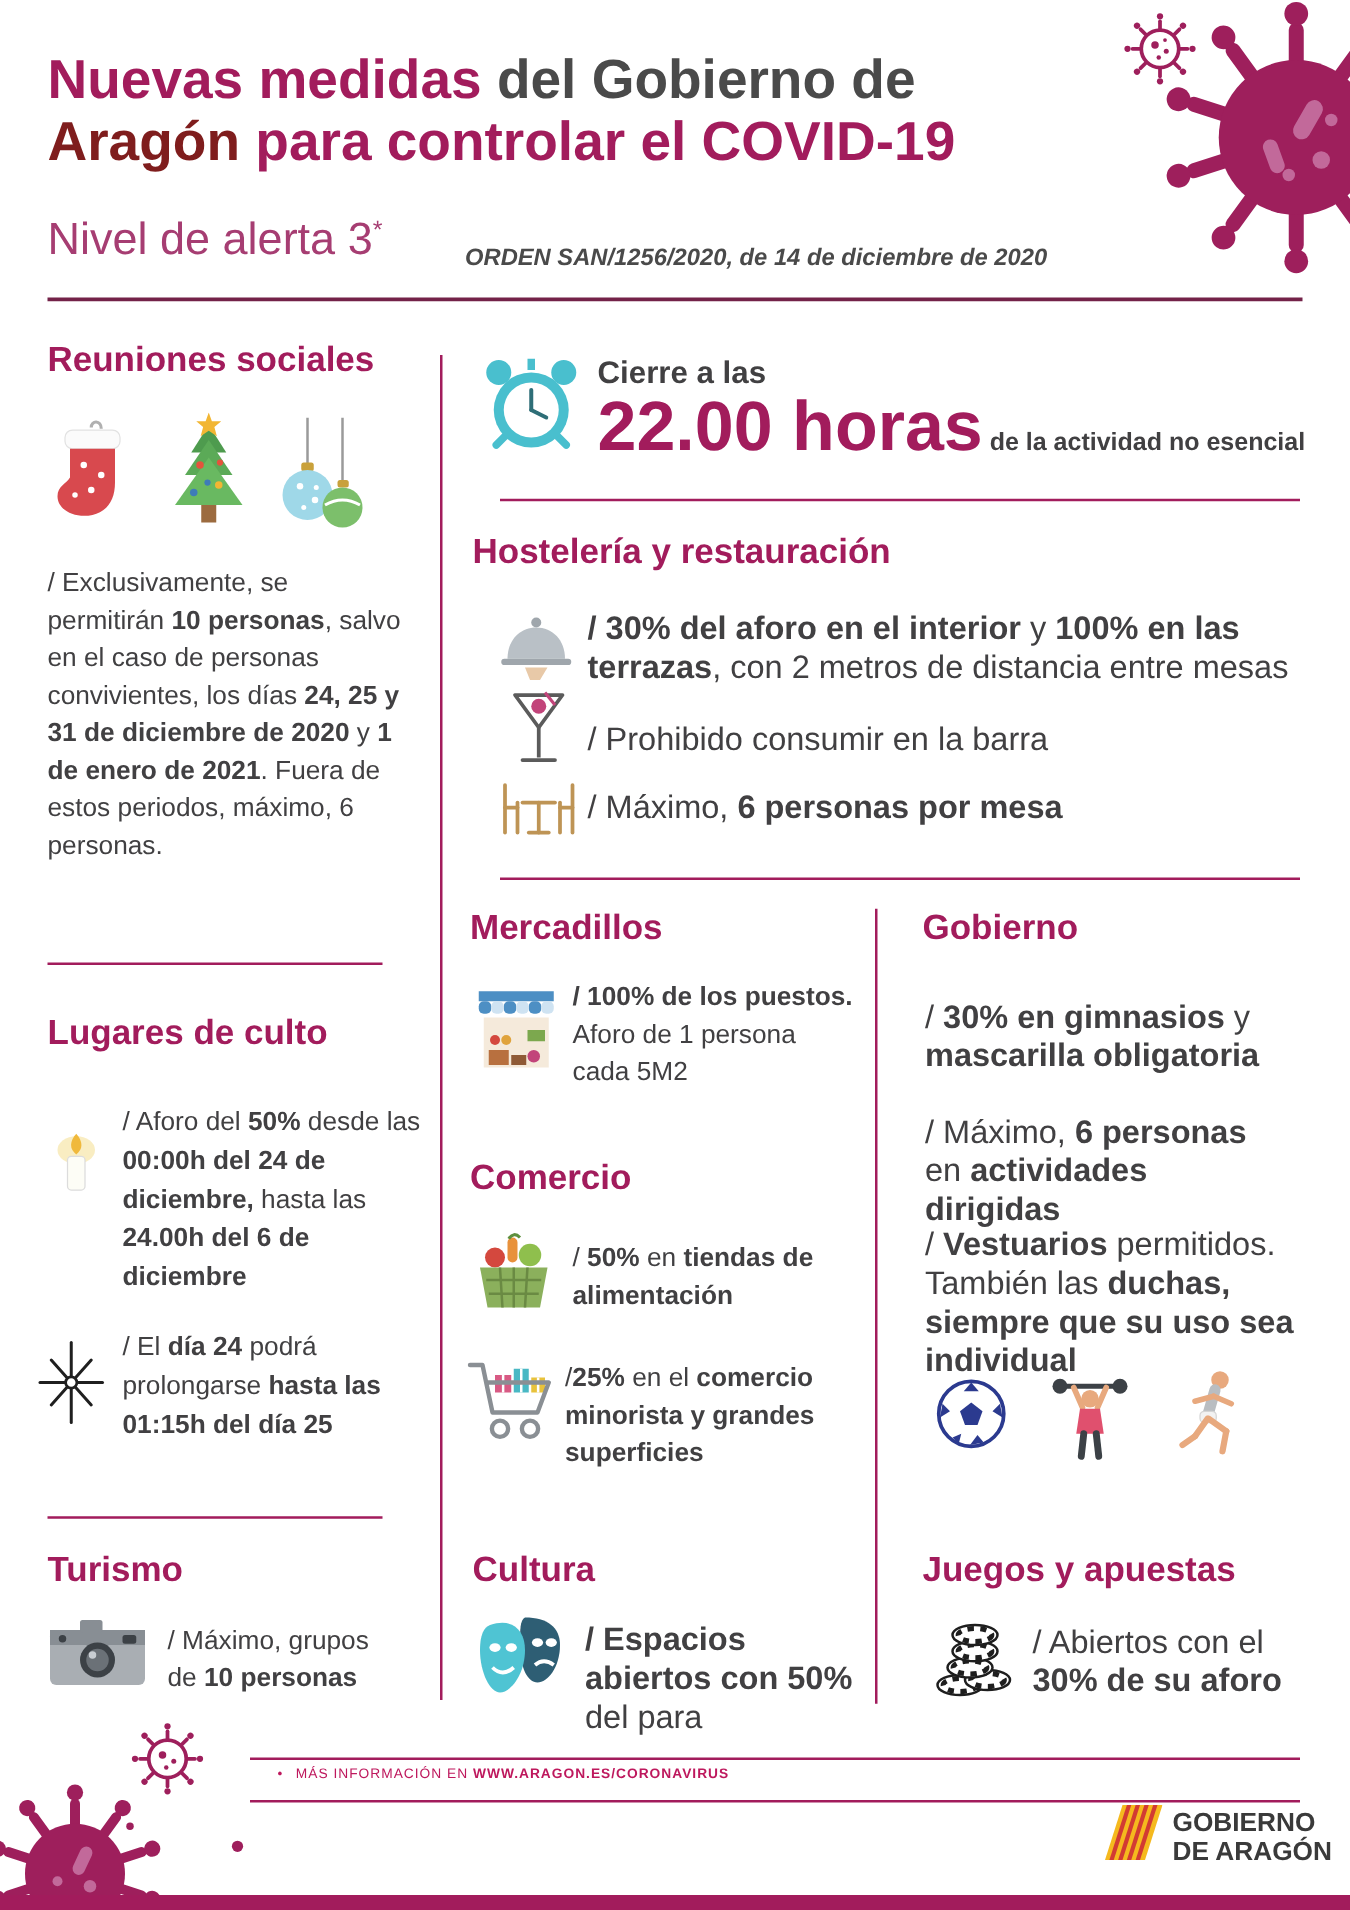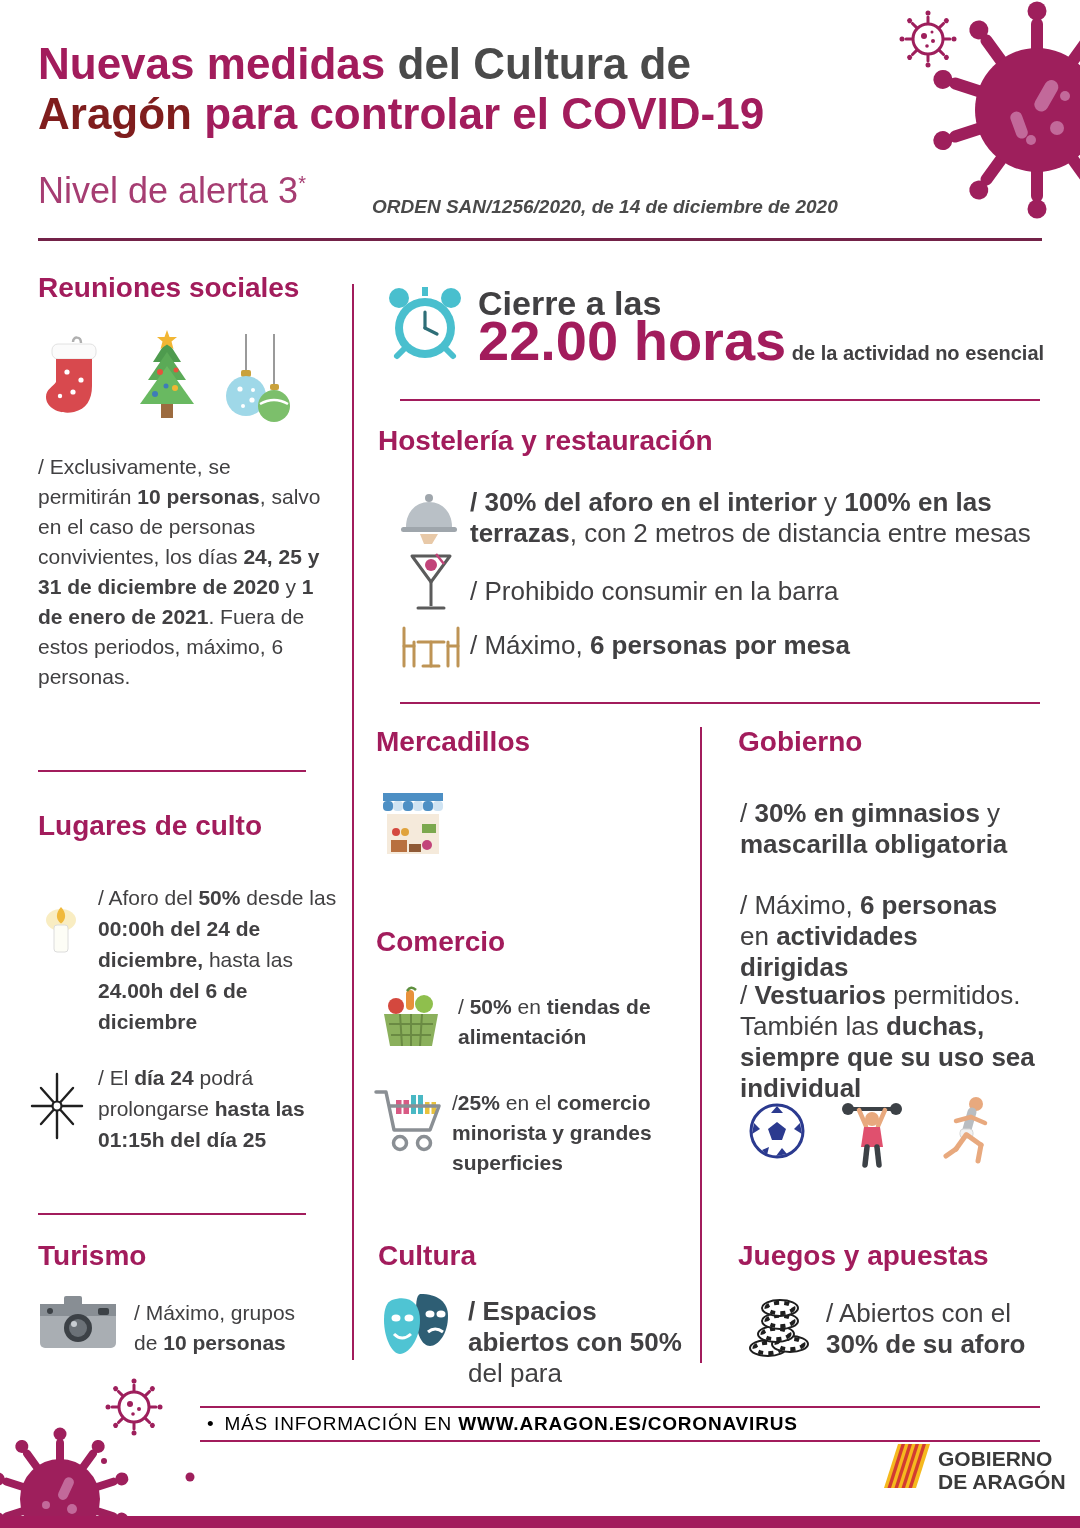--- a/index.html
+++ b/index.html
@@ -67,21 +67,21 @@
         <circle r="62" fill="#9E1F5C"></circle>
         <rect x="-6" y="-34" width="14" height="34" rx="7" fill="#C2699A" transform="rotate(30)"></rect>
         <rect x="-28" y="-6" width="12" height="28" rx="6" fill="#C2699A" transform="rotate(-20)"></rect>
         <circle cx="20" cy="18" r="7" fill="#C2699A"></circle>
           <circle cx="-6" cy="30" r="5" fill="#C2699A"></circle>
           <circle cx="28" cy="-14" r="5" fill="#C2699A"></circle>
       </g>
     </svg>
   </div>
 
-  <div class="title" style="left:38px;top:40px"><span class="b" style="color: rgb(162, 28, 92);">Nuevas medidas</span><span style="color: rgb(74, 74, 74);"> del Cultura de</span></div>
+  <div class="title" style="left:38px;top:40px"><span class="b" style="color: rgb(162, 28, 92);">Nuevas medidas</span><span style="color: rgb(74, 74, 74);"> del Gobierno de</span></div>
   <div class="title" style="left:38px;top:90px"><span style="color: #7f1d1d;">Aragón </span><span class="b" style="color: rgb(162, 28, 92);">para controlar el COVID-19</span></div>
 
   <div class="abs" style="left:38px;top:170px;font-size:36px;color:#A63D72">
     <span>Nivel de alerta 3</span><sup>*</sup>
   </div>
   <div class="abs" style="left:372px;top:196px;font-size:19px;font-style:italic;font-weight:700;color:#4A4A4A">ORDEN SAN/1256/2020, de 14 de diciembre de 2020</div>
 
   <div class="rule" style="left:38px;top:238px;width:1004px;height:3px;background:#732248"></div>
 
   <div class="sec-h" style="left:38px;top:272px">Reuniones sociales</div>
@@ -180,21 +180,21 @@
       <circle cx="68" cy="16" r="10" fill="#49BFCE"></circle>
       <rect x="39" y="5" width="6" height="9" fill="#49BFCE"></rect>
       <line x1="14" y1="74" x2="23" y2="65" stroke="#49BFCE" stroke-width="6" stroke-linecap="round"></line>
       <line x1="70" y1="74" x2="61" y2="65" stroke="#49BFCE" stroke-width="6" stroke-linecap="round"></line>
       <circle cx="42" cy="46" r="30" fill="#49BFCE"></circle>
       <circle cx="42" cy="46" r="22" fill="#fff"></circle>
       <line x1="42" y1="46" x2="42" y2="30" stroke="#2E6E77" stroke-width="3.2" stroke-linecap="round"></line>
       <line x1="42" y1="46" x2="54" y2="52" stroke="#2E6E77" stroke-width="3.2" stroke-linecap="round"></line>
     </svg>
   </div>
-  <div class="abs" style="left:478px;top:284px;font-size:34px;font-weight:700;color:#414042">Cierre a las</div>
+  <div class="abs" style="left:478px;top:284px;font-size:25px;font-weight:700;color:#414042">Cierre a las</div>
   <div class="abs" style="left:478px;top:308px;width:575px">
     <span style="font-size:56px;font-weight:700;color:#A21C5C">22.00 horas</span><span style="font-size:20px;font-weight:700;color:#414042"> de la actividad no esencial</span>
   </div>
 
   <div class="rule" style="left:400px;top:399px;width:640px;height:2px"></div>
 
   <div class="sec-h" style="left:378px;top:425px">Hostelería y restauración</div>
 
   <div class="abs" style="left:398px;top:492px">
     <svg width="62" height="54" viewBox="0 0 62 54">
@@ -252,20 +252,21 @@
         </g>
       <rect x="5" y="22" width="52" height="40" fill="#F5EADB"></rect>
       <rect x="9" y="48" width="16" height="12" fill="#B8703F"></rect>
       <rect x="27" y="52" width="12" height="8" fill="#8F5A36"></rect>
       <circle cx="14" cy="40" r="4" fill="#D4483E"></circle>
         <circle cx="23" cy="40" r="4" fill="#E0A33C"></circle>
       <circle cx="45" cy="53" r="5" fill="#C2447A"></circle>
       <rect x="40" y="32" width="14" height="9" fill="#7CA84E"></rect>
     </svg>
   </div>
+  <div class="body" style="left:458px;top:783px;width:225px"><span class="b">/ 100% de los puestos.</span><span> Aforo de 1 persona cada 5M2</span></div>
 
   <div class="sec-h" style="left:376px;top:926px">Comercio</div>
   <div class="abs" style="left:378px;top:986px">
     <svg width="66" height="66" viewBox="0 0 66 66">
       <circle cx="18" cy="20" r="8" fill="#D4483E"></circle>
       <rect x="28" y="4" width="8" height="20" rx="4" fill="#E8913C"></rect>
       <circle cx="46" cy="18" r="9" fill="#8FBF4D"></circle>
       <path d="M29 5 q4 -6 9 -1" stroke="#5E8F3E" stroke-width="2.5" fill="none"></path>
       <path d="M6 28 H60 L54 60 H12 Z" fill="#8BB05C"></path>
       <g stroke="#6A8A43" stroke-width="2">
@@ -369,21 +370,21 @@
         <ellipse cx="34" cy="29" rx="18" ry="8" fill="#fff" stroke="#1E1E1E" stroke-width="2"></ellipse>
         <ellipse cx="34" cy="29" rx="13.5" ry="5.2" fill="none" stroke="#1E1E1E" stroke-width="4" stroke-dasharray="5 5"></ellipse>
         <ellipse cx="34" cy="16" rx="18" ry="8" fill="#fff" stroke="#1E1E1E" stroke-width="2"></ellipse>
         <ellipse cx="34" cy="16" rx="13.5" ry="5.2" fill="none" stroke="#1E1E1E" stroke-width="4" stroke-dasharray="5 5"></ellipse>
       </g>
     </svg>
   </div>
   <div class="body22" style="left:826px;top:1298px;width:215px"><span>/ Abiertos con el </span><span class="b">30% de su aforo</span></div>
 
   <div class="rule" style="left:200px;top:1406px;width:840px;height:2px"></div>
-  <div class="abs" style="left:207px;top:1413px;font-size:19px;letter-spacing:0.8px;color:#000000">
+  <div class="abs" style="left:222px;top:1413px;font-size:11px;letter-spacing:0.8px;color:#be185d">
     <span style="margin-right:10px">•</span><span><span>MÁS INFORMACIÓN EN </span><span class="b">WWW.ARAGON.ES/CORONAVIRUS</span></span>
   </div>
   <div class="rule" style="left:200px;top:1440px;width:840px;height:2px"></div>
 
   <div class="abs" style="left:0;top:1373px">
     <svg width="210" height="143" viewBox="0 0 210 143">
       <defs>
         <g id="spC">
             <line x1="0" y1="-38" x2="0" y2="-56" stroke="#9E1F5C" stroke-width="8" stroke-linecap="round"></line>
             <circle cx="0" cy="-65" r="6.5" fill="#9E1F5C"></circle>

